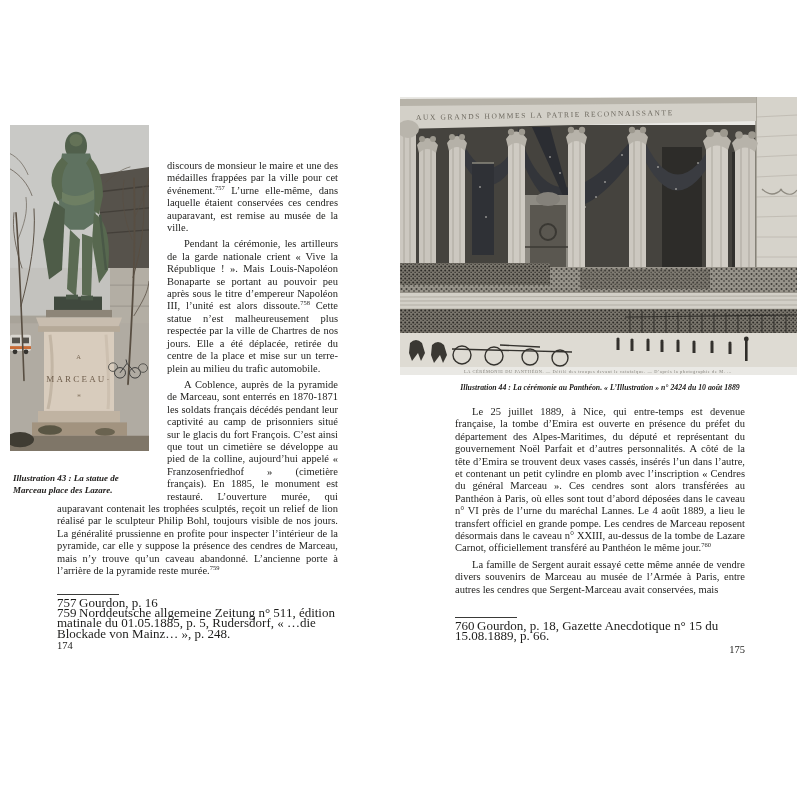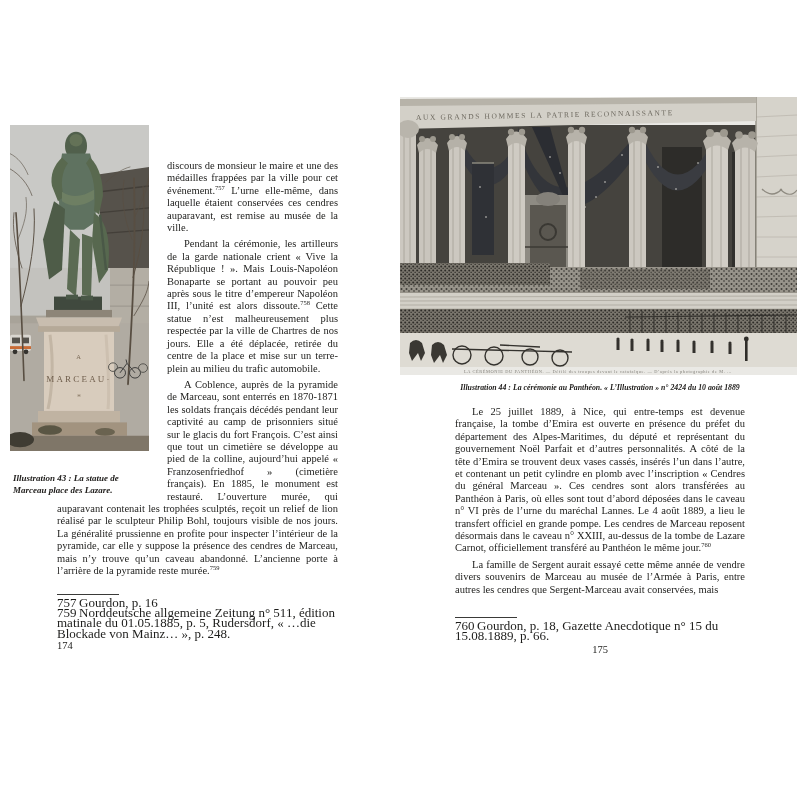--- a/index.html
+++ b/index.html
@@ -24,21 +24,21 @@
   p.para + p.para{margin-top:4px;}
   sup.fnref{font-size:6.5px;line-height:0;vertical-align:super;letter-spacing:0;}
   .footnotes{position:absolute;font-size:13px;line-height:10.2px;text-align:left;}
   .footnotes .rule{width:62px;border-top:1px solid #3a3a38;margin-bottom:3px;}
   .footnote{margin:0;}
   .fn-num{display:inline-block;min-width:22px;}
   .left-footnotes{left:57px;top:594px;width:283px;}
   .right-footnotes{left:455px;top:617px;width:290px;}
   .pagenum{position:absolute;font-size:10.5px;color:#1d1d1b;}
   .pagenum-left{left:57px;top:640px;}
-  .pagenum-right{left:455px;top:644px;width:290px;text-align:center;}
+  .pagenum-right{left:455px;top:644px;width:290px;text-align:right;}
   
   .engraving{position:absolute;left:400px;top:97px;width:397px;height:278px;}
   .engraving svg{display:block;width:100%;height:100%;}
   .right-caption{
     position:absolute;left:452px;top:383px;width:296px;text-align:center;
     font-style:italic;font-weight:600;font-size:7.8px;white-space:nowrap;color:#22201e;
   }
   .right-text{
     position:absolute;left:455px;top:406px;width:290px;
     font-size:10.5px;line-height:12.4px;text-align:justify;

